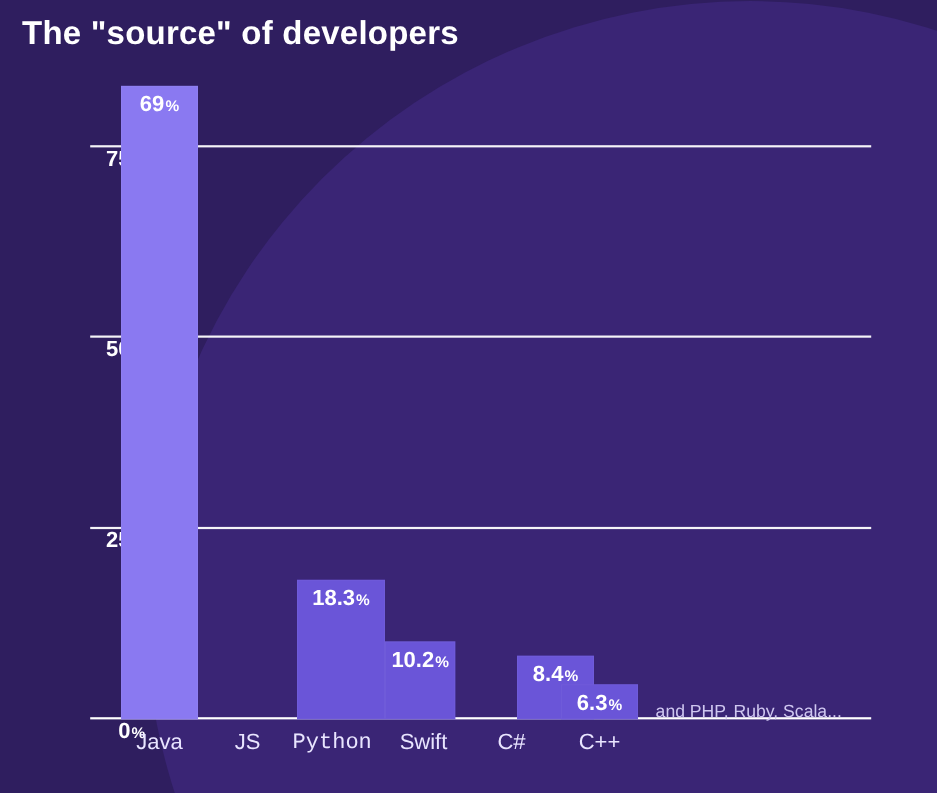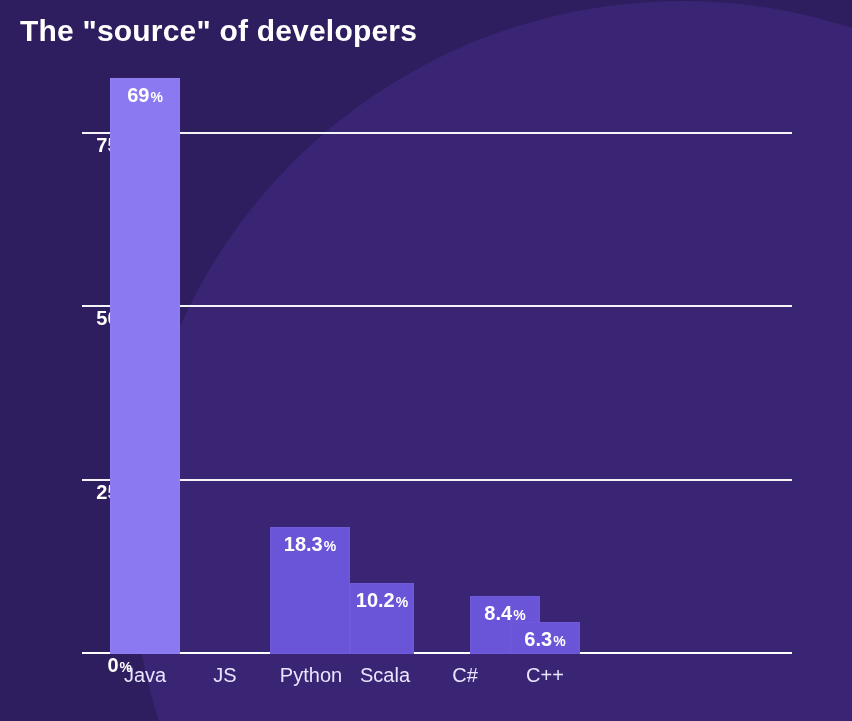--- a/index.html
+++ b/index.html
@@ -153,19 +153,20 @@
       </div>
     </div>
     <div class="bar" id="bar-5" style="left: 428px; width: 70px; height: 32px;">
       <div class="bar-label">
         <span>6.3</span><span class="pct">%</span>
       </div>
     </div>
 
     <div class="xlab" id="xlab-0" style="left: 28px; width: 70px;">Java</div>
     <div class="xlab" id="xlab-1" style="left: 108px; width: 70px;">JS</div>
-    <div class="xlab" id="xlab-2" style="left: 194px; width: 70px;">Python</div>
-    <div class="xlab" id="xlab-3" style="left: 268px; width: 70px;">Scala</div>
+    <div class="xlab" id="xlab-2" style="left: 184px; width: 70px; font-family: Liberation Mono, monospace;">Python</div>
+    <div class="xlab" id="xlab-3" style="left: 268px; width: 70px;">Swift</div>
     <div class="xlab" id="xlab-4" style="left: 348px; width: 70px;">C#</div>
     <div class="xlab" id="xlab-5" style="left: 428px; width: 70px;">C++</div>
 
+    <div class="trail-note" id="trail" style="left: 514px;">and PHP, Ruby, Scala...</div>
   </div>
 </div>
 
 </body></html>

